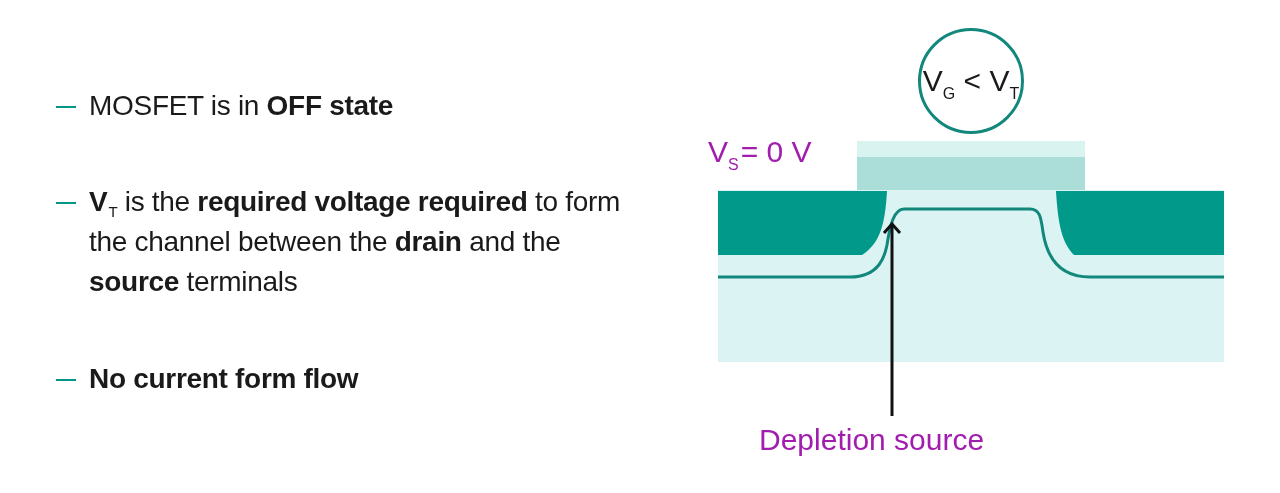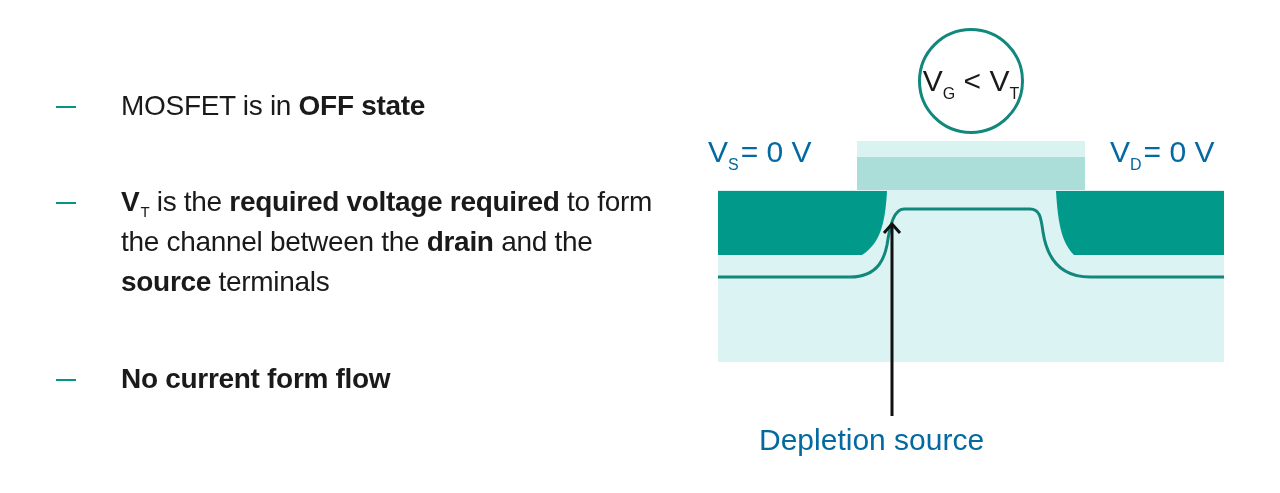--- a/index.html
+++ b/index.html
@@ -1,25 +1,25 @@
 <!DOCTYPE html>
 <html><head>
   <meta charset="utf-8">
   <style>
     html, body { margin: 0; padding: 0; background: #ffffff; }
     body { width: 1280px; height: 493px; position: relative; overflow: hidden;
            font-family: "Liberation Sans", "DejaVu Sans", sans-serif; color: #1a1a1a; }
     .bullets { position: absolute; left: 56px; top: 0; width: 620px; }
     .bullet { position: absolute; left: 0; display: flex; align-items: flex-start; font-size: 28px; line-height: 40px; letter-spacing: -0.3px; }
     .dash { width: 20px; height: 2px; background: #00968a; margin-top: 20px; margin-right: 13px; flex: 0 0 auto; }
-    .btext { width: 540px; margin-left: 32px; }
+    .btext { width: 540px; }
     .btext b { font-weight: 700; }
     sub.s { font-size: 15px; vertical-align: -6px; line-height: 0; margin-left: 1px; }
     .diagram { position: absolute; left: 0; top: 0; width: 1280px; height: 493px; padding-left: 22px; }
-    .lbl { position: absolute; font-size: 30px; line-height: 36px; color: #0369a1; white-space: nowrap; }
+    .lbl { position: absolute; font-size: 30px; line-height: 36px; color: #a21caf; white-space: nowrap; }
     .lbl sub { font-size: 16px; vertical-align: -8px; line-height: 0; margin-right: 2px; }
     .cond { position: absolute; left: 918px; top: 28px; width: 106px; height: 106px; border: 3px solid #12877b; border-radius: 50%; box-sizing: border-box;
             display: flex; align-items: center; justify-content: center; font-size: 30px; color: #1a1a1a; }
     .cond sub { font-size: 16px; vertical-align: -8px; line-height: 0; }
   </style>
 </head>
 <body>
 
 <div class="bullets">
   <div class="bullet" style="top:86px;">
@@ -63,17 +63,14 @@
 
   <div class="cond">
     <span>
       <span>V</span><sub>G</sub><span> &lt; </span><span>V</span><sub>T</sub>
     </span>
   </div>
 
   <div class="lbl" style="left:708px; top:134px;">
     <span>V</span><sub>S</sub><span>= 0 V</span>
   </div>
-  <div class="lbl" style="left:1110px; top:134px;">
-    <span>V</span><sub>D</sub><span>= 0 V</span>
-  </div>
   <div class="lbl" style="left:759px; top:422px;">Depletion source</div>
 </div>
 
 </body></html>

